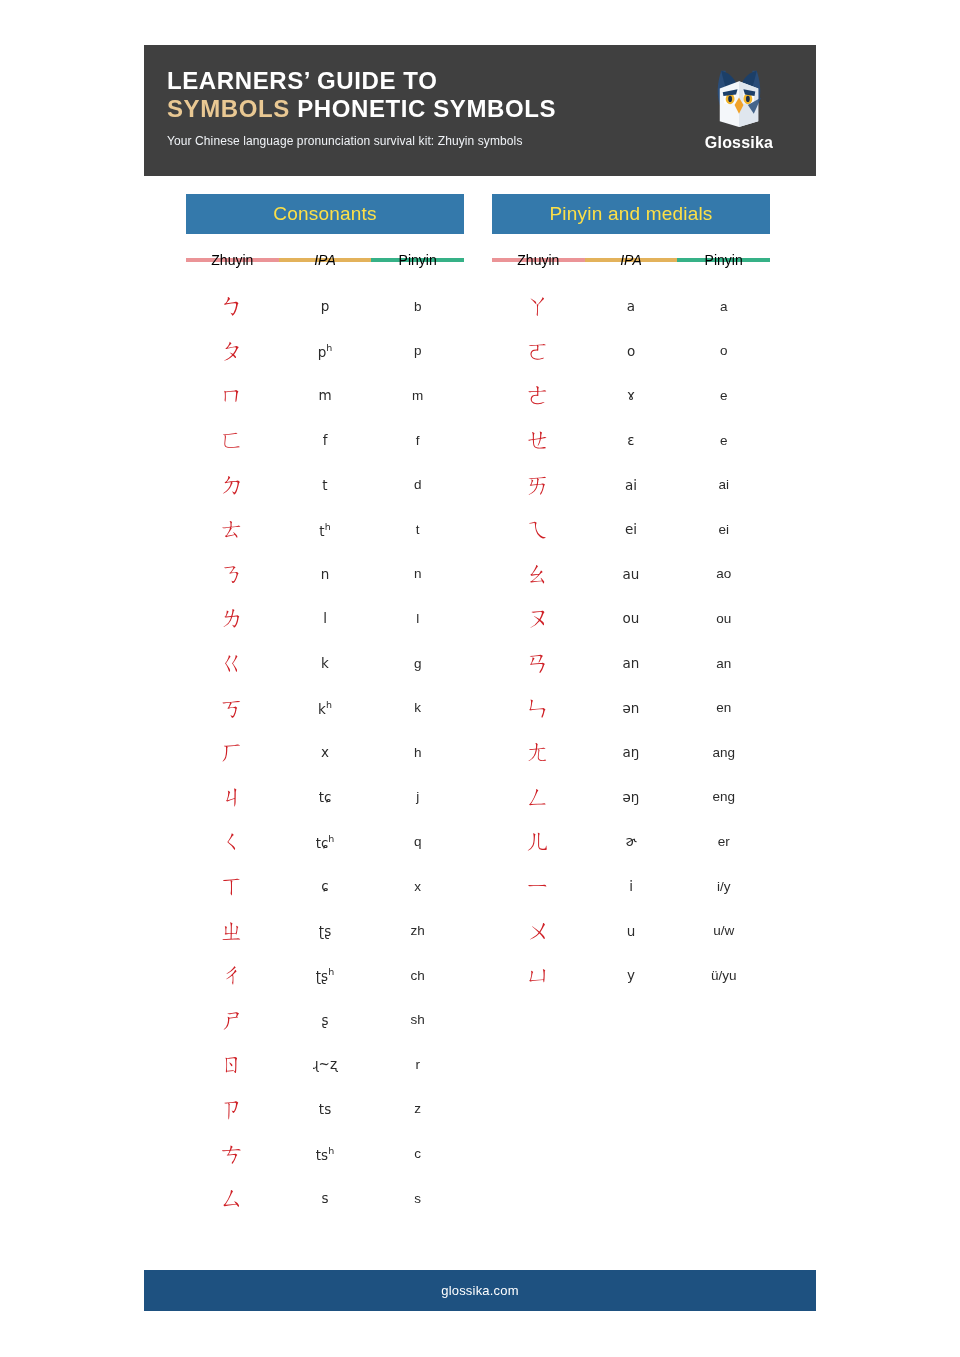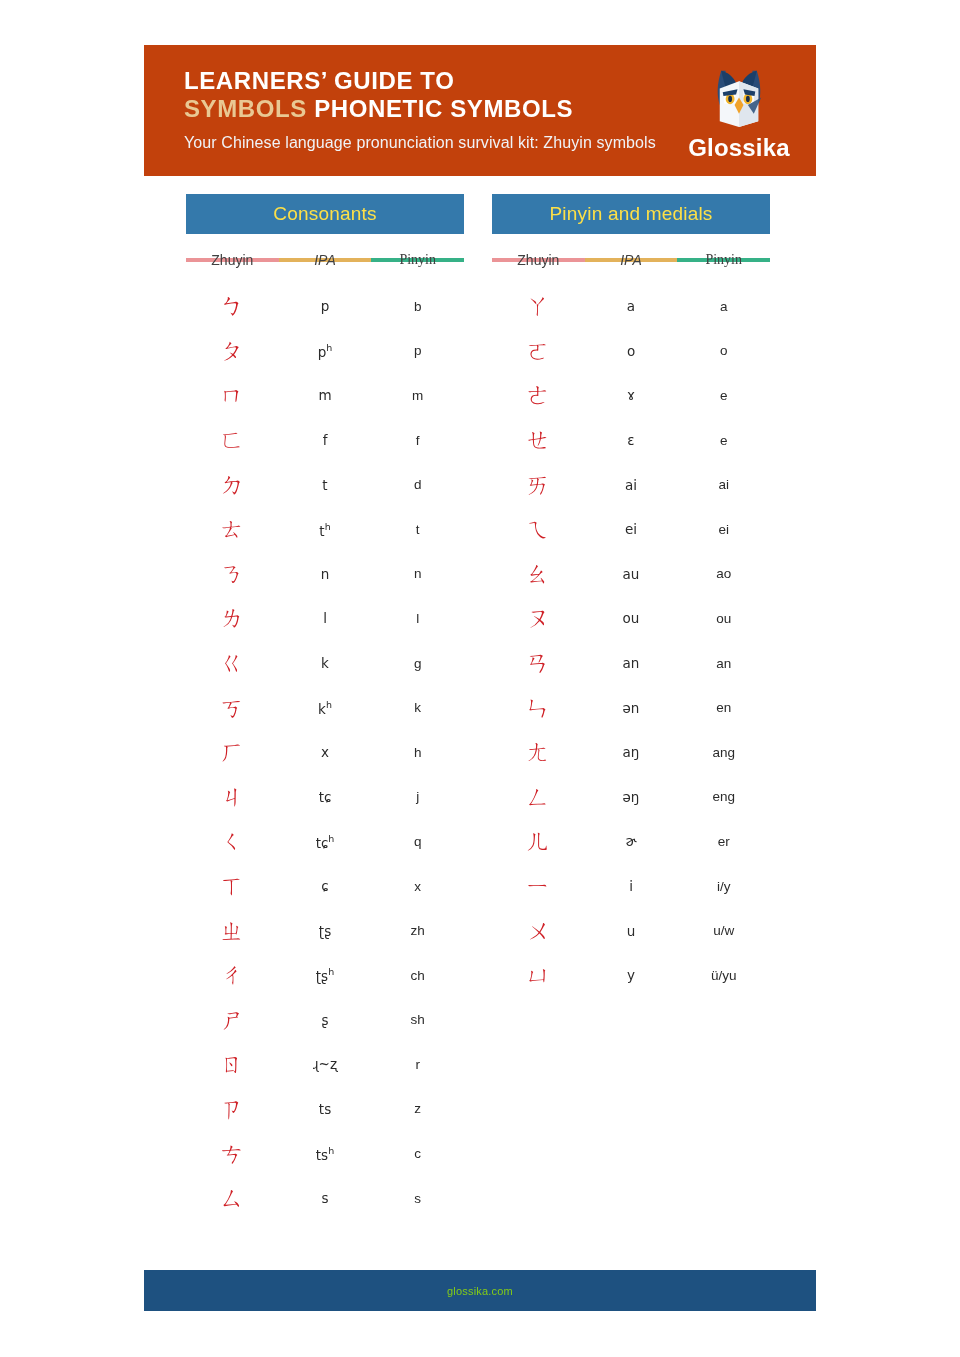--- a/index.html
+++ b/index.html
@@ -15,39 +15,39 @@
     overflow: hidden;
   }
 
   
   .banner {
     position: absolute;
     left: 144px;
     top: 45px;
     width: 672px;
     height: 131px;
-    background: #c2410c;
+    background: #404040;
     box-sizing: border-box;
-    padding: 22px 28px 0 40px;
+    padding: 22px 28px 0 23px;
   }
   .banner-title {
     font-size: 24px;
     font-weight: bold;
     letter-spacing: 0.6px;
     line-height: 28px;
     color: #ffffff;
     margin: 0;
     white-space: nowrap;
   }
   .banner-title .accent {
     color: #e9c893;
   }
   .banner-sub {
     margin-top: 11px;
-    font-size: 16px;
+    font-size: 12px;
     color: #f0f3f7;
     letter-spacing: 0.1px;
     white-space: nowrap;
   }
 
   
   .logo-wrap {
     position: absolute;
     right: 22px;
     top: 14px;
@@ -55,21 +55,21 @@
     text-align: center;
   }
   .logo-mark {
     width: 74px;
     height: 74px;
     margin: 0 auto;
     display: block;
   }
   .logo-word {
     color: #ffffff;
-    font-size: 24px;
+    font-size: 16px;
     font-weight: bold;
     letter-spacing: 0.2px;
     margin-top: 1px;
   }
 
   
   .tables {
     position: absolute;
     left: 0;
     top: 194px;
@@ -96,26 +96,26 @@
     display: flex;
     height: 28px;
     background: #ffffff;
   }
   .tbl-subhead .cell {
     flex: 1 1 0;
     display: flex;
     align-items: center;
     justify-content: center;
     font-size: 14px;
-    color: #404040;
+    color: #000000;
     margin-top: 24px;
   }
   .cell.zhuyin-h { background: #eb9497; }
   .cell.ipa-h    { background: #e3b25b; font-style: italic; }
-  .cell.pinyin-h { background: #36b187; font-family: Liberation Serif, serif; }
+  .cell.pinyin-h { background: #36b187; }
 
   .tbl-body { padding-top: 22px; }
   .tbl-row {
     display: flex;
     height: 44.6px;
     align-items: center;
   }
   .tbl-row .col {
     flex: 1 1 0;
     text-align: center;
@@ -143,22 +143,22 @@
     left: 144px;
     top: 1270px;
     width: 672px;
     height: 41px;
     background: #1e5180;
     display: flex;
     align-items: center;
     justify-content: center;
   }
   .footer-text {
-    color: #84cc16;
-    font-size: 11px;
+    color: #ffffff;
+    font-size: 13px;
     letter-spacing: 0.2px;
   }
 </style>
 </head>
 <body>
 
 <div class="banner">
   <h1 class="banner-title">
     <span>LEARNERS’ GUIDE TO</span><br>
     <span class="accent">SYMBOLS</span><span> PHONETIC SYMBOLS</span>

